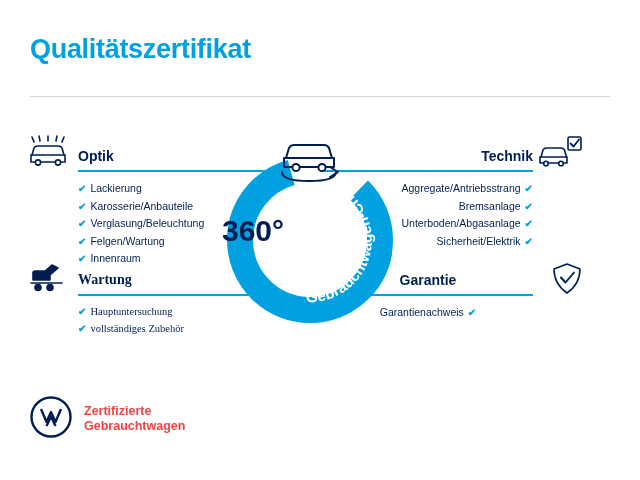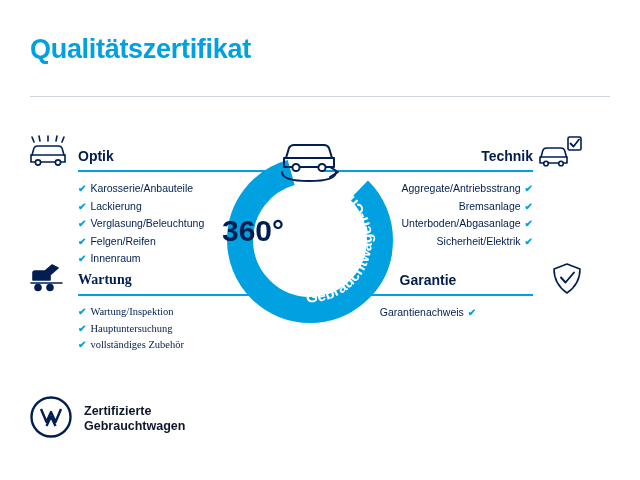--- a/index.html
+++ b/index.html
@@ -101,21 +101,21 @@
   .footer {
     position: absolute;
     left: 30px; bottom: 38px;
     display: flex;
     align-items: center;
   }
   .vw-logo { margin-right: 12px; }
   .footer-text {
     font-size: 12.5px;
     font-weight: bold;
-    color: #0f172a;
+    color: #ef4444;
     line-height: 15px;
   }
 </style>
 </head>
 <body>
 
 <div id="page">
 
   <div class="title">Qualitätszertifikat</div>
   <div class="title-rule"></div>
@@ -130,30 +130,30 @@
         <circle cx="30" cy="27.5" r="2.6" fill="#fff"></circle>
       </g>
     </svg>
   </div>
 
   <div class="col-left block-optik" style="position:absolute;">
     <div class="sec-title">Optik</div>
     <div class="sec-rule"></div>
     <div class="items">
       <div class="item">
+        <span class="check">✔</span><span>Lackierung</span>
+      </div>
+      <div class="item">
         <span class="check">✔</span><span>Karosserie/Anbauteile</span>
       </div>
       <div class="item">
-        <span class="check">✔</span><span>Lackierung</span>
-      </div>
-      <div class="item">
         <span class="check">✔</span><span>Verglasung/Beleuchtung</span>
       </div>
       <div class="item">
-        <span class="check">✔</span><span>Felgen/Reifen</span>
+        <span class="check">✔</span><span>Felgen/Wartung</span>
       </div>
       <div class="item">
         <span class="check">✔</span><span>Innenraum</span>
       </div>
     </div>
   </div>
 
   <div class="sec-icon icon-truck">
     <svg width="40" height="32" viewBox="0 0 40 32">
       <g fill="none" stroke="#001e50" stroke-width="1.6" stroke-linecap="round" stroke-linejoin="round">
@@ -162,23 +162,20 @@
         <circle cx="10" cy="25.5" r="3" fill="#001e50"></circle>
         <circle cx="22" cy="25.5" r="3" fill="#001e50"></circle>
       </g>
     </svg>
   </div>
 
   <div class="col-left block-wartung" style="position:absolute;">
     <div class="sec-title">Wartung</div>
     <div class="sec-rule"></div>
     <div class="items">
-      <div class="item">
-        <span class="check">✔</span><span>Wartung/Inspektion</span>
-      </div>
       <div class="item">
         <span class="check">✔</span><span>Hauptuntersuchung</span>
       </div>
       <div class="item">
         <span class="check">✔</span><span>vollständiges Zubehör</span>
       </div>
     </div>
   </div>
 
   <div class="sec-icon icon-inspect">

